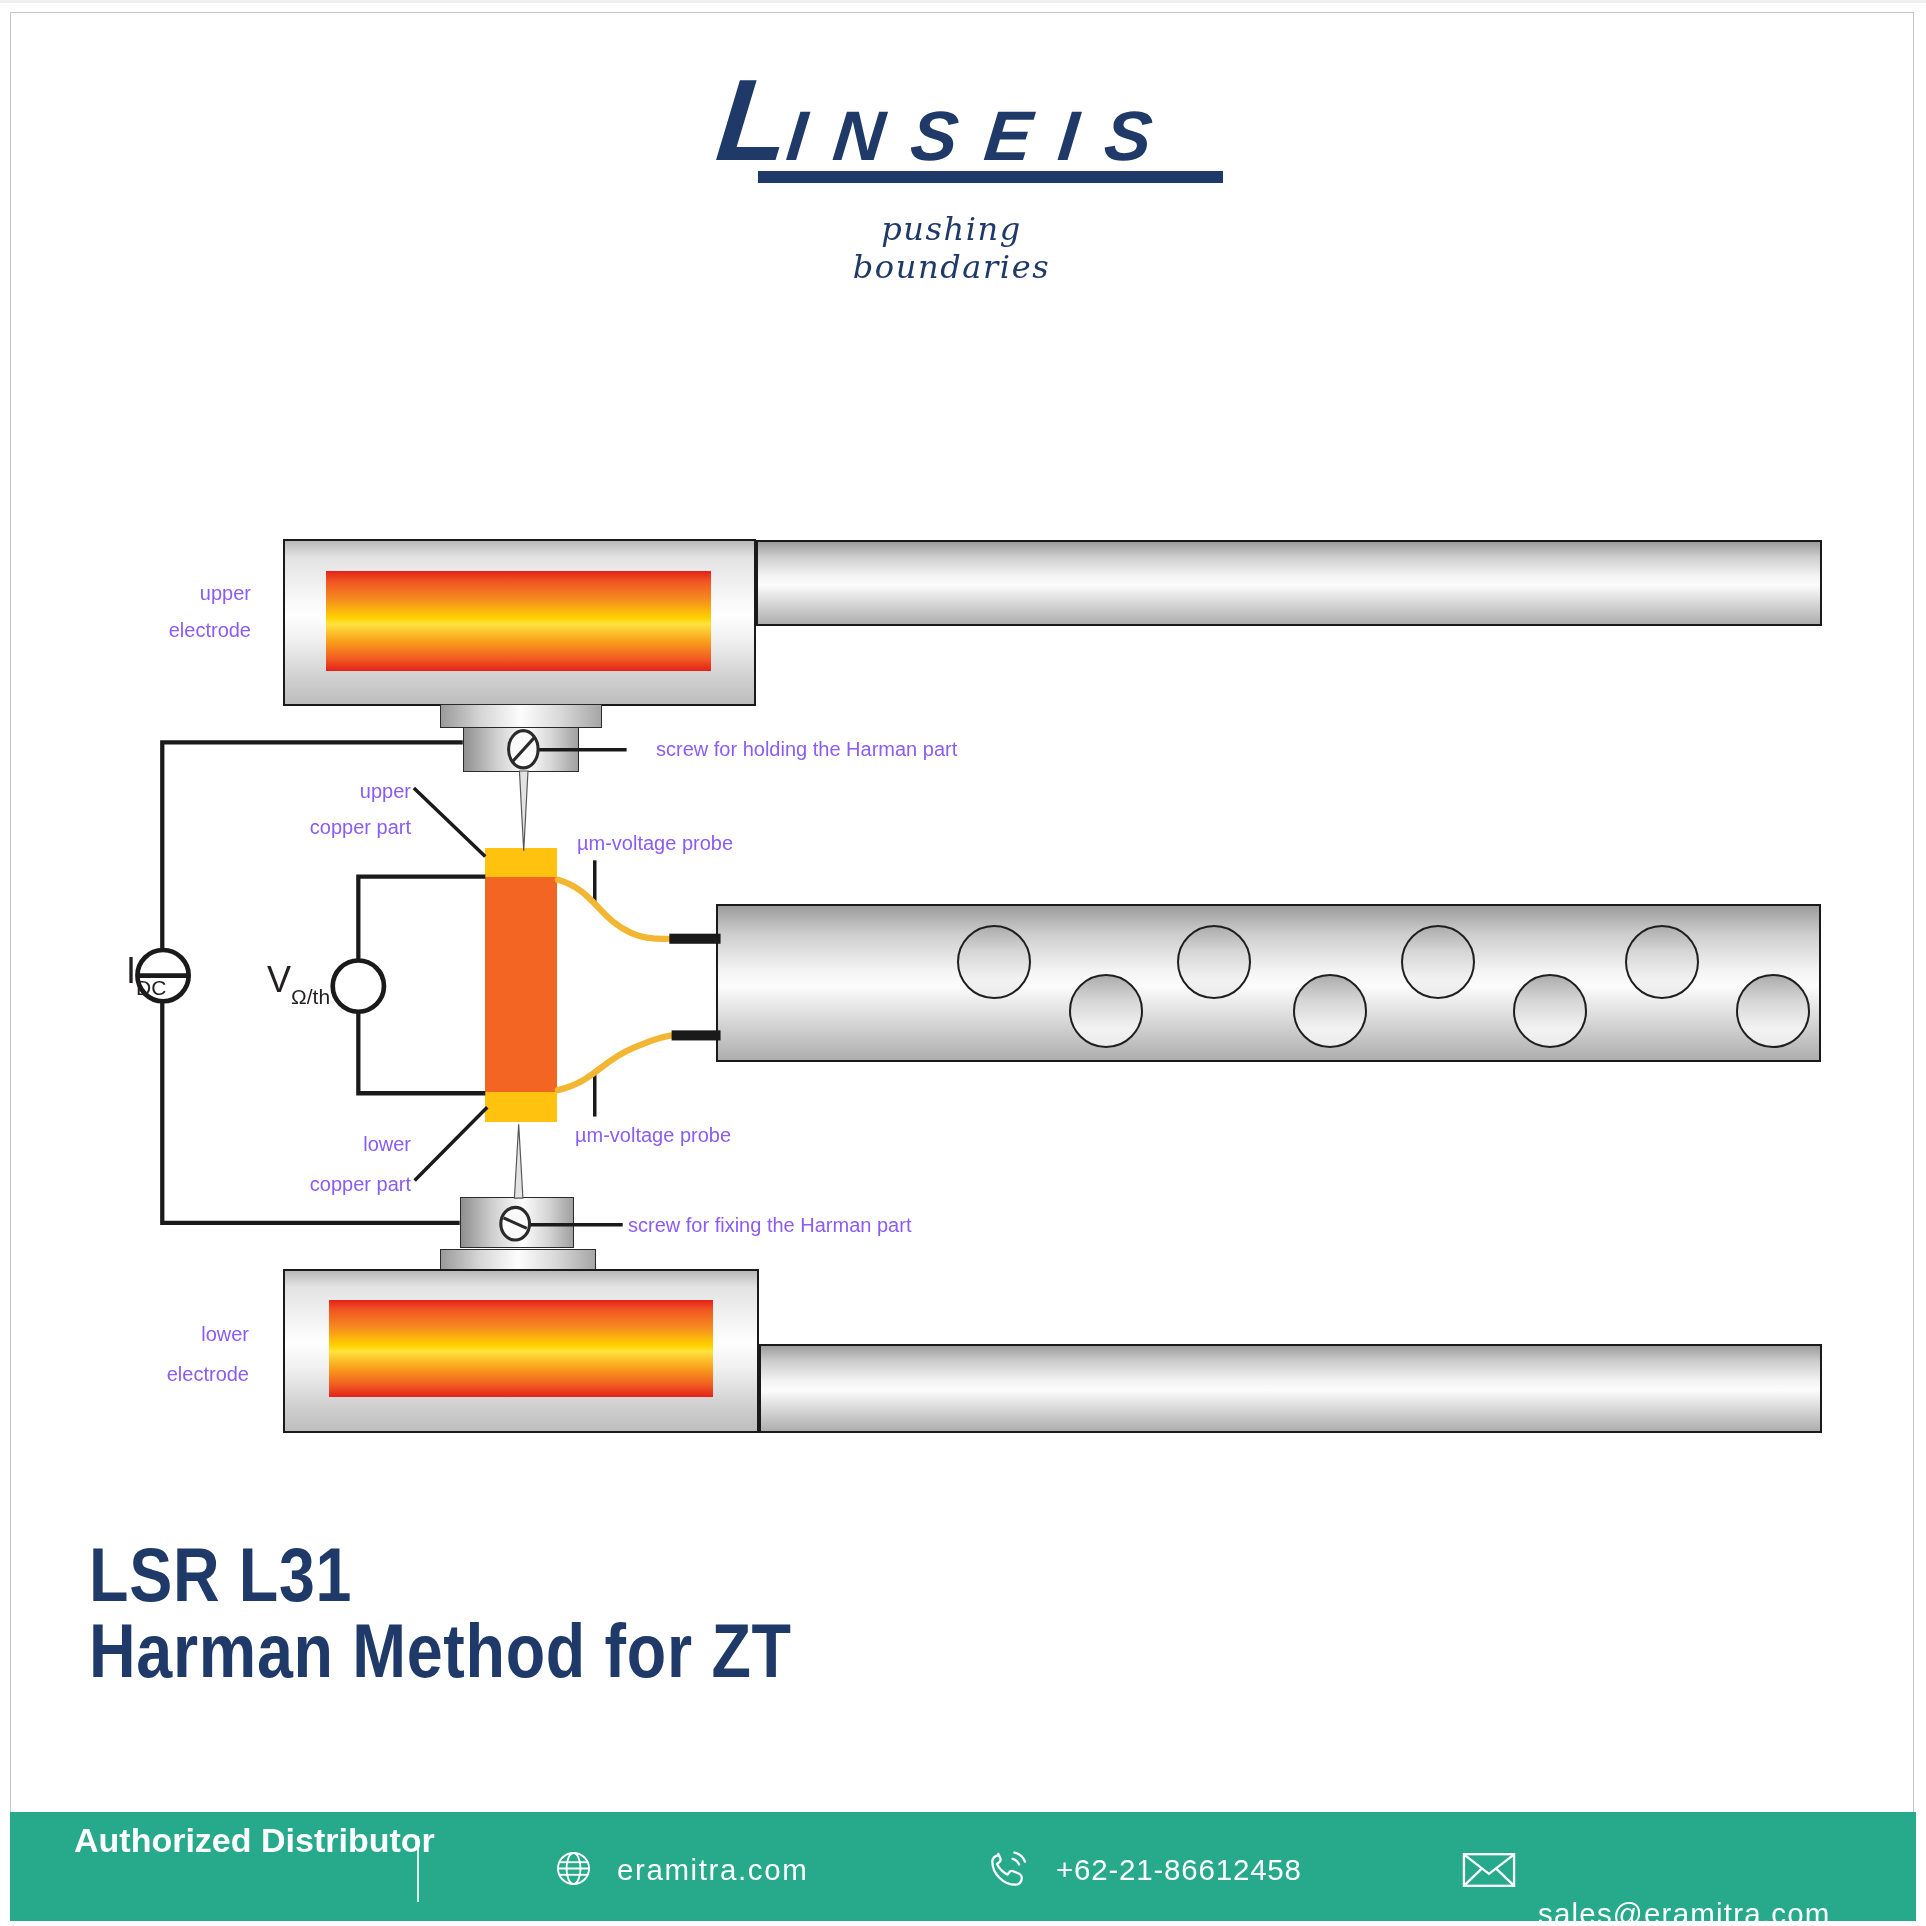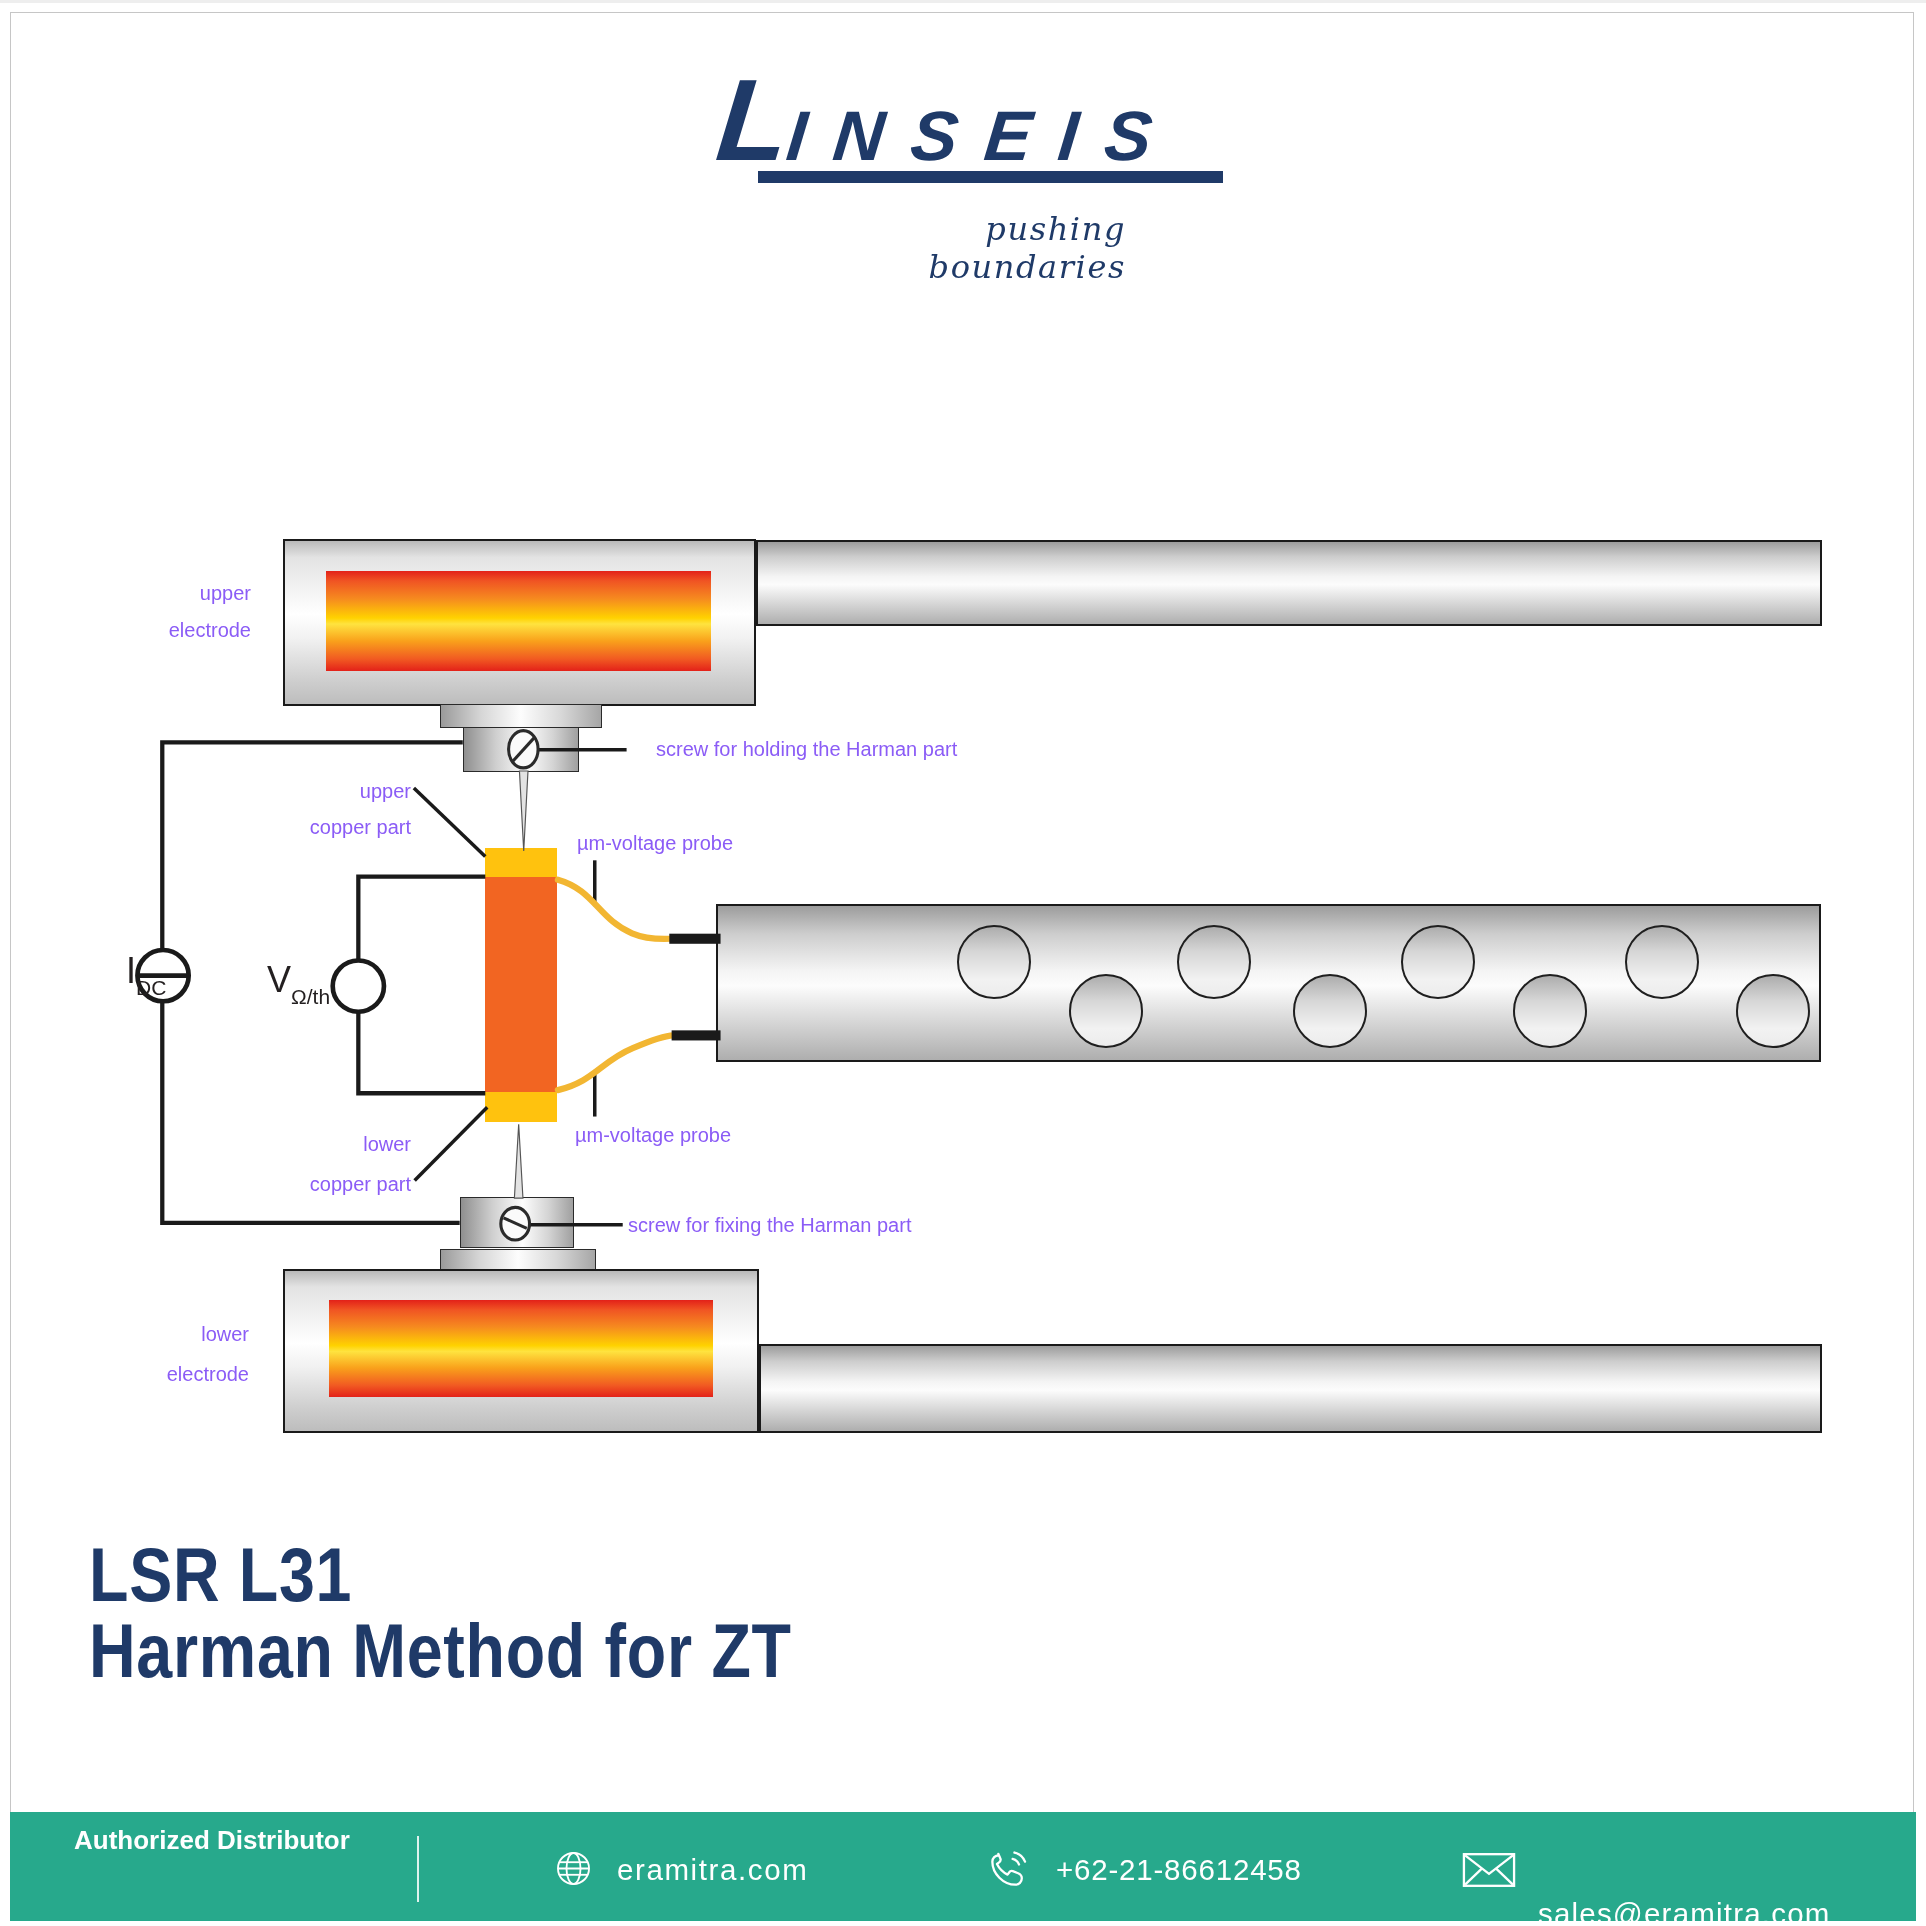--- a/index.html
+++ b/index.html
@@ -10,21 +10,21 @@
   
   #top-strip{left:0;top:0;width:1926px;height:3.1px;background:#eeeeee;}
   #frame{left:10px;top:12.4px;width:1904px;height:1907px;border:1.6px solid #c6c6c6;box-sizing:border-box;}
 
   
   #logo{left:712px;top:62px;white-space:nowrap;color:#1f3a68;font-weight:bold;font-style:italic;
         transform:skewX(-6deg);transform-origin:left bottom;}
   #logo .logo-l{font-size:116px;line-height:116px;}
   #logo .logo-rest{font-size:70px;letter-spacing:27px;}
   #logo-underline{left:758px;top:171px;width:465px;height:12.4px;background:#1f3a68;}
-  #tagline{left:777px;top:210px;width:349px;text-align:right;color:#1f3a68;
+  #tagline{left:777px;top:210px;width:349px;text-align:center;color:#1f3a68;
            font-family:"DejaVu Serif",serif;font-style:italic;font-size:32px;letter-spacing:1.6px;word-spacing:13.2px;}
 
   
   .metal-box{background:linear-gradient(180deg,#b9b9b9 0%,#e3e3e3 10%,#ffffff 45%,#f1f1f1 60%,#cfcfcf 85%,#bdbdbd 100%);
              border:2.7px solid #1a1a1a;box-sizing:border-box;}
   .rod{background:linear-gradient(180deg,#9c9c9c 0%,#cdcdcd 18%,#f4f4f4 42%,#fcfcfc 52%,#e2e2e2 68%,#aeaeae 100%);
        border:2.3px solid #1a1a1a;box-sizing:border-box;}
   .heat{background:linear-gradient(180deg,#e32119 0%,#f05423 10%,#f68b1f 28%,#ffd200 47%,#ffe33f 53%,#f9a11b 70%,#f15a22 88%,#e32119 100%);}
   .block{background:linear-gradient(90deg,#8f8f8f 0%,#cfcfcf 28%,#fdfdfd 55%,#d4d4d4 78%,#a0a0a0 100%);
          border:1.9px solid #2a2a2a;box-sizing:border-box;}
@@ -160,21 +160,21 @@
   <div class="abs dlabel" style="left:656px;top:731px;white-space:nowrap;">screw for holding the Harman part</div>
   <div class="abs dlabel" style="left:628px;top:1207px;white-space:nowrap;">screw for fixing the Harman part</div>
 
   <div class="abs meas" style="left:98px;top:950px;margin-left:28px;"><span>I</span><span class="sub">DC</span></div>
   <div class="abs meas" style="left:267px;top:959px;"><span>V</span><span class="sub">Ω/th</span></div>
 
   <div class="abs title-line" style="top:1536px;">LSR L31</div>
   <div class="abs title-line" style="top:1612px;">Harman Method for ZT</div>
 
   <div class="abs" id="footer-bar"></div>
-  <div class="abs fwhite" style="left:74px;top:1824px;font-size:26px;font-weight:bold;line-height:33px;">Authorized Distributor</div>
+  <div class="abs fwhite" style="left:74px;top:1824px;font-size:34px;font-weight:bold;line-height:33px;">Authorized Distributor</div>
   <div class="abs" id="footer-divider"></div>
 
   <svg class="abs" style="left:555px;top:1850px;" width="37" height="37" viewBox="0 0 100 100">
     <g fill="none" stroke="#ffffff" stroke-width="5">
       <circle cx="50" cy="50" r="42"></circle>
       <ellipse cx="50" cy="50" rx="19" ry="42"></ellipse>
       <line x1="13" y1="33" x2="87" y2="33"></line>
       <line x1="8" y1="50" x2="92" y2="50"></line>
       <line x1="13" y1="67" x2="87" y2="67"></line>
     </g>

